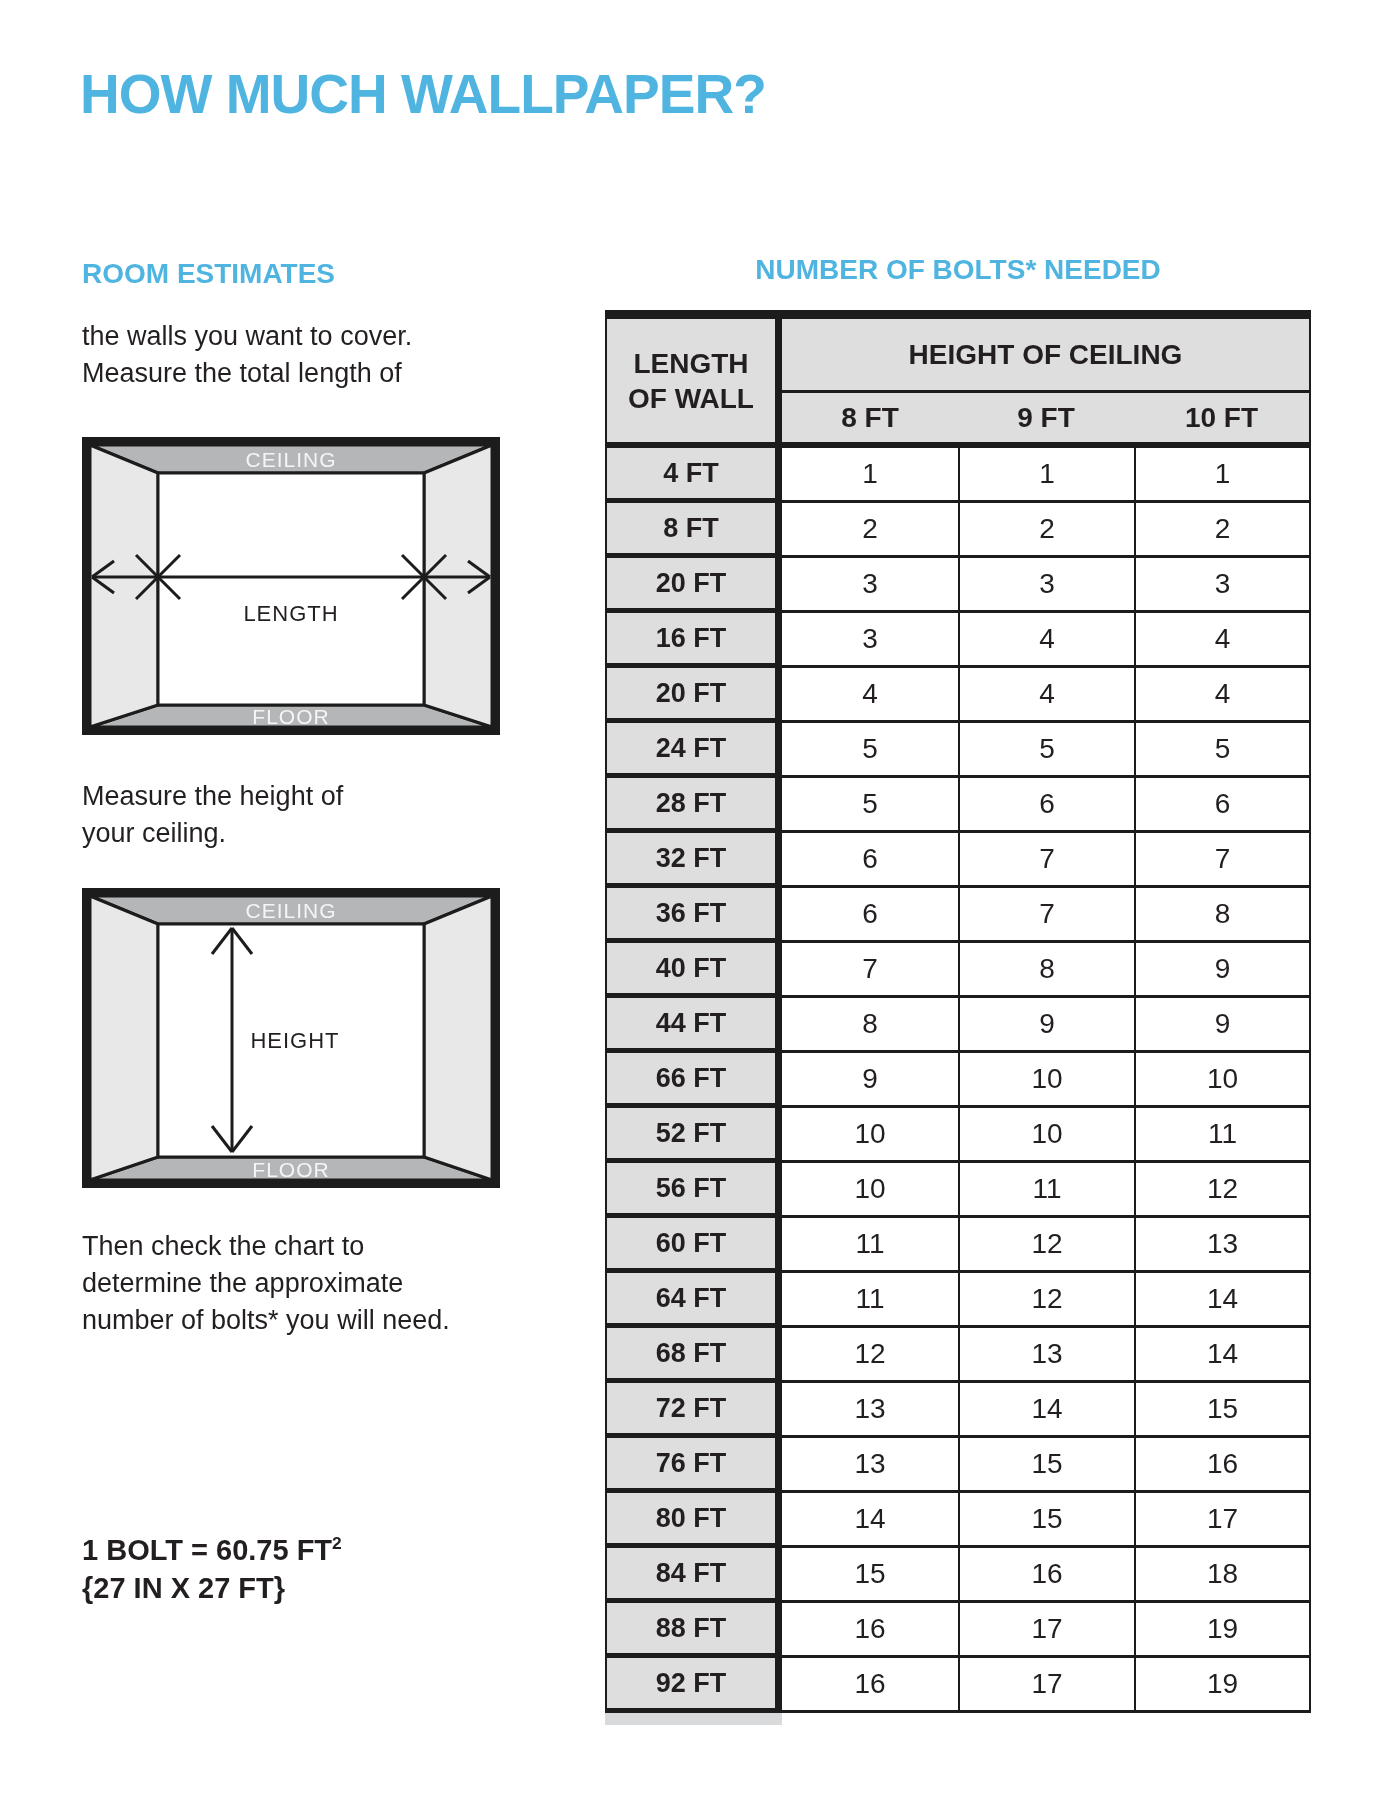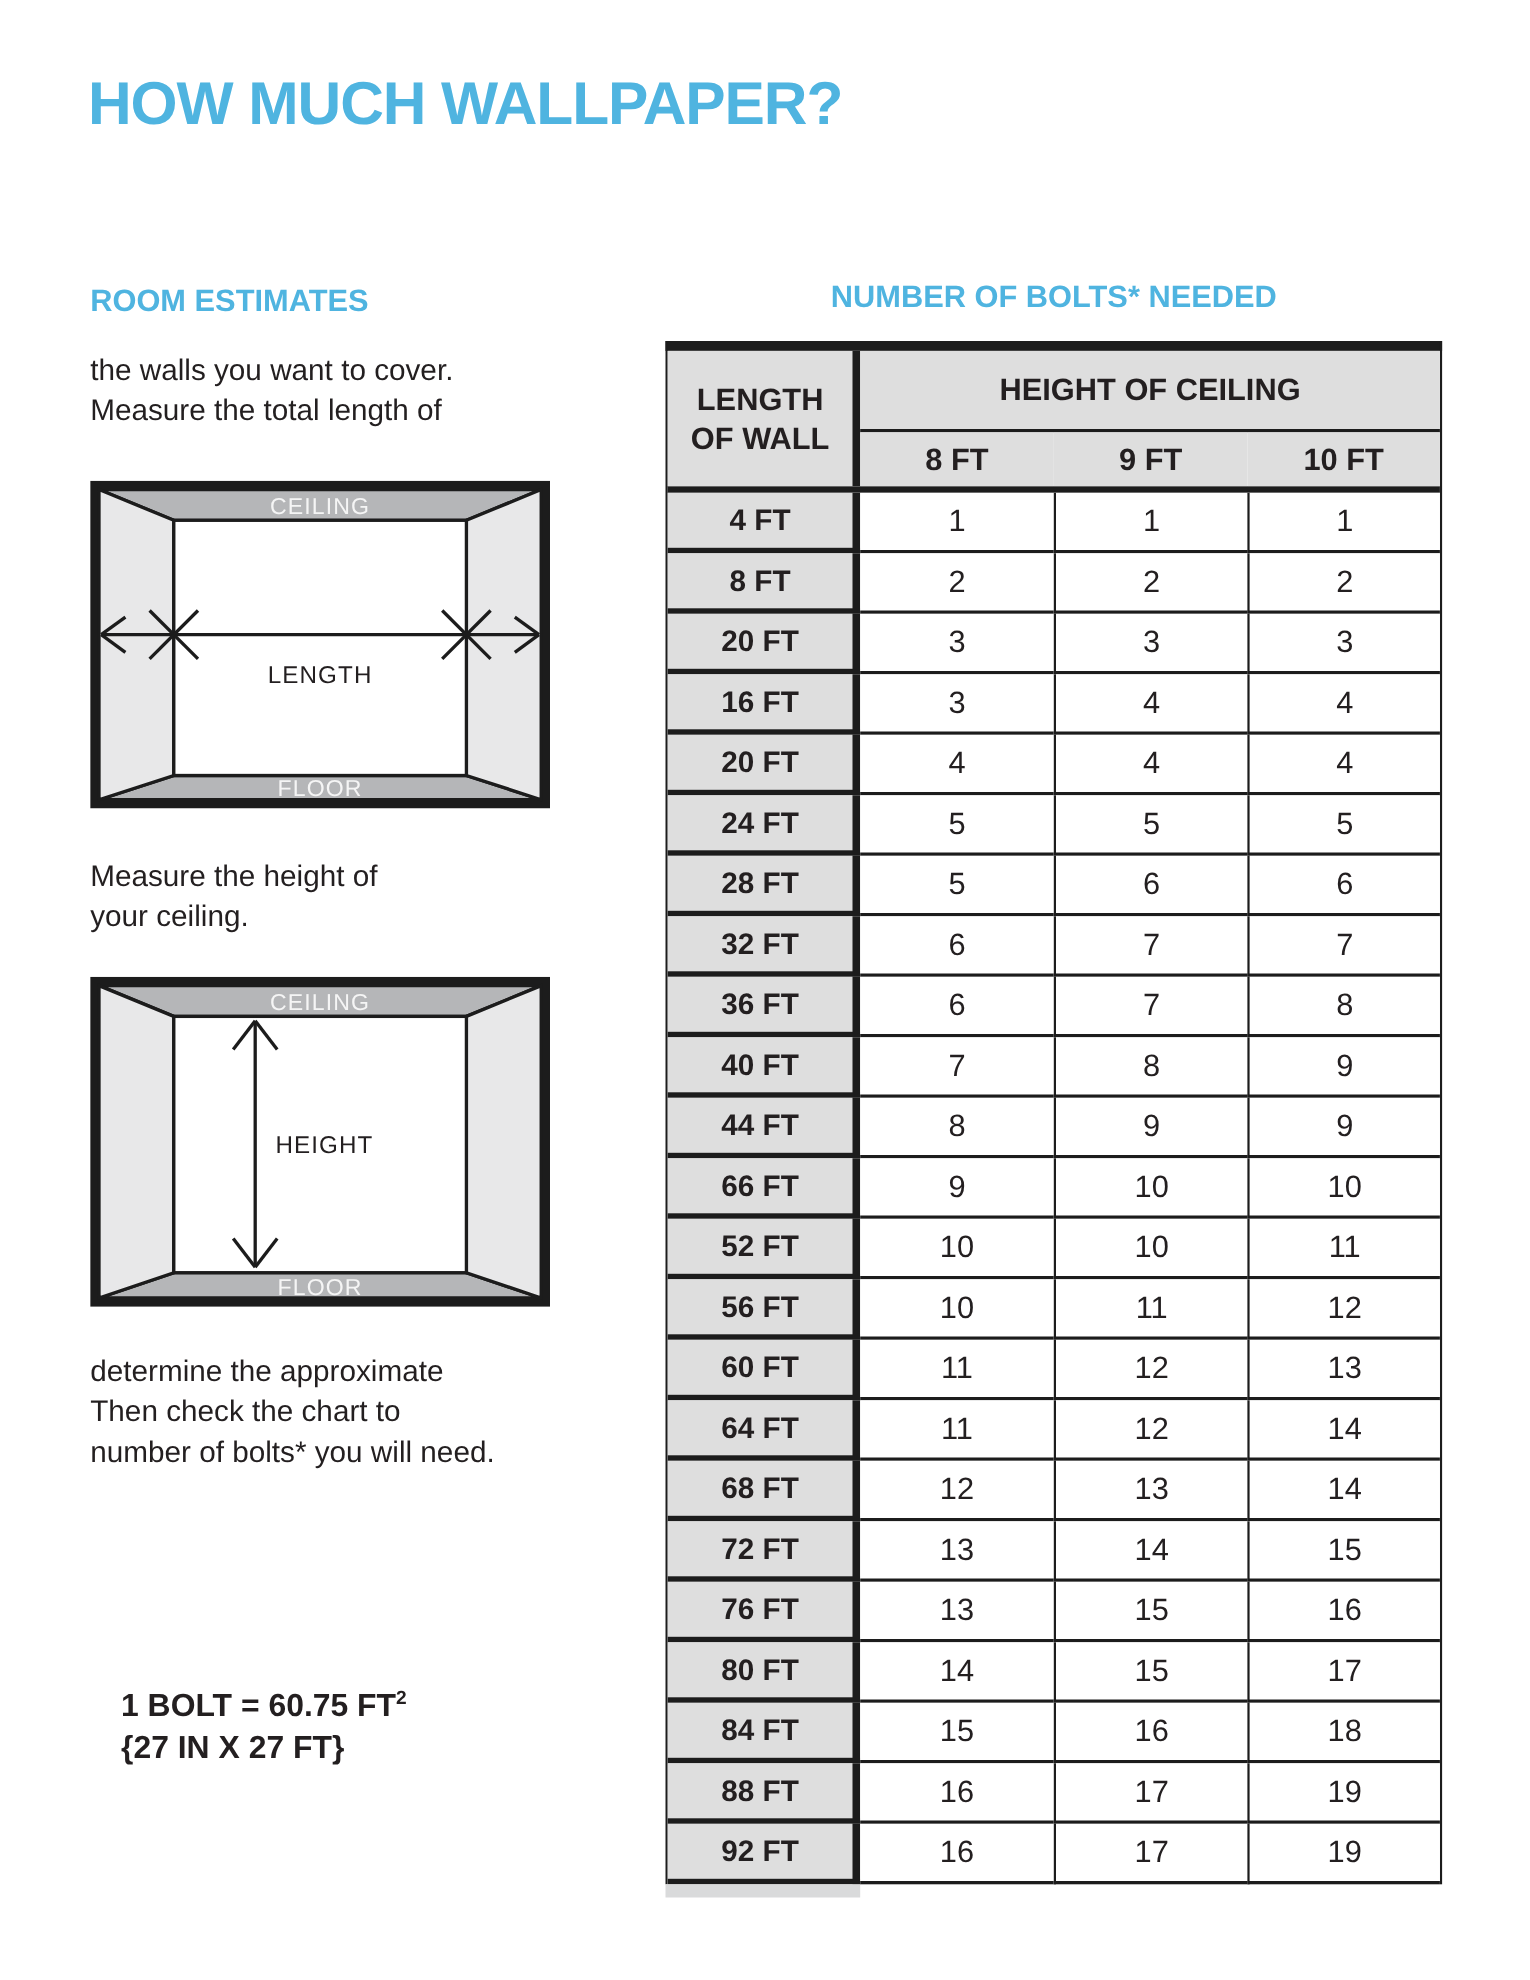--- a/index.html
+++ b/index.html
@@ -44,21 +44,20 @@
     line-height: 35px;
     font-weight: bold;
   }
   .footnote .indent { padding-left: 21px; }
 
   .bolt-info {
     left: 82px; top: 1524px;
     font-size: 29px;
     line-height: 38px;
     font-weight: bold;
-    margin-left: 28px;
   }
   .bolt-info sup { font-size: 60%; }
 
   .table-heading {
     left: 605px; top: 254px;
     width: 706px;
     text-align: center;
   }
 
   .bolt-table {
@@ -186,22 +185,22 @@
       <line x1="150" y1="41" x2="150" y2="263"></line>
       <line x1="150" y1="40" x2="130" y2="66"></line>
       <line x1="150" y1="40" x2="170" y2="66"></line>
       <line x1="150" y1="264" x2="130" y2="238"></line>
       <line x1="150" y1="264" x2="170" y2="238"></line>
     </g>
     <text x="213" y="160" text-anchor="middle" class="diag-measure-label">HEIGHT</text>
   </svg>
 
   <div class="abs step-text step3">
+    <div>Then check the chart to</div>
     <div>determine the approximate</div>
-    <div>Then check the chart to</div>
     <div>number of bolts* you will need.</div>
   </div>
 
 
   <div class="abs bolt-info">
     <div><span>1 BOLT = 60.75 FT</span><sup>2</sup></div>
     <div>{27 IN X 27 FT}</div>
   </div>
 
   <div class="abs section-heading table-heading">NUMBER OF BOLTS* NEEDED</div>

